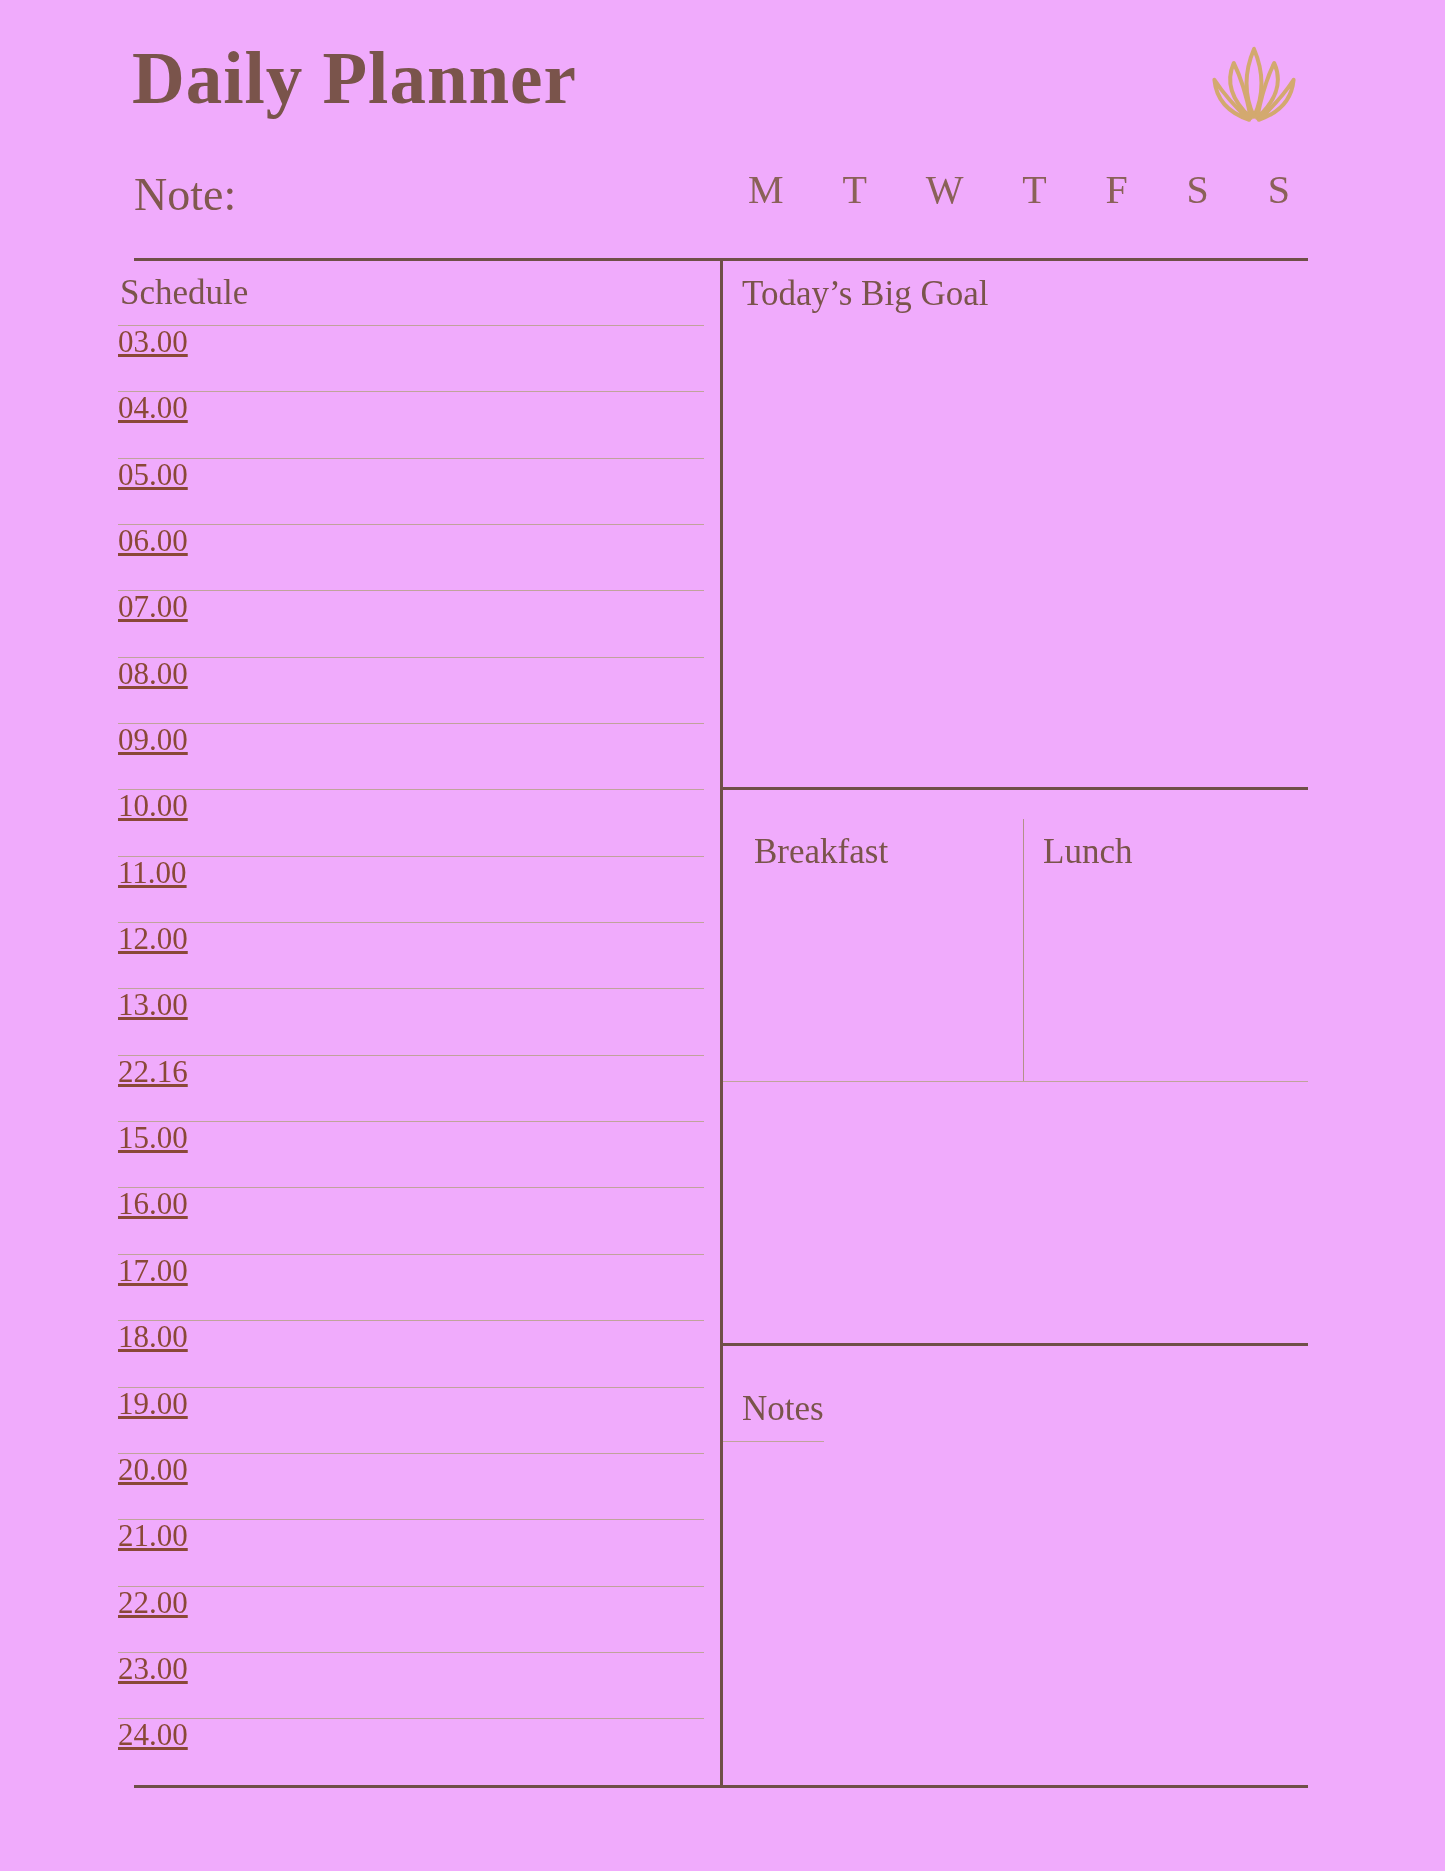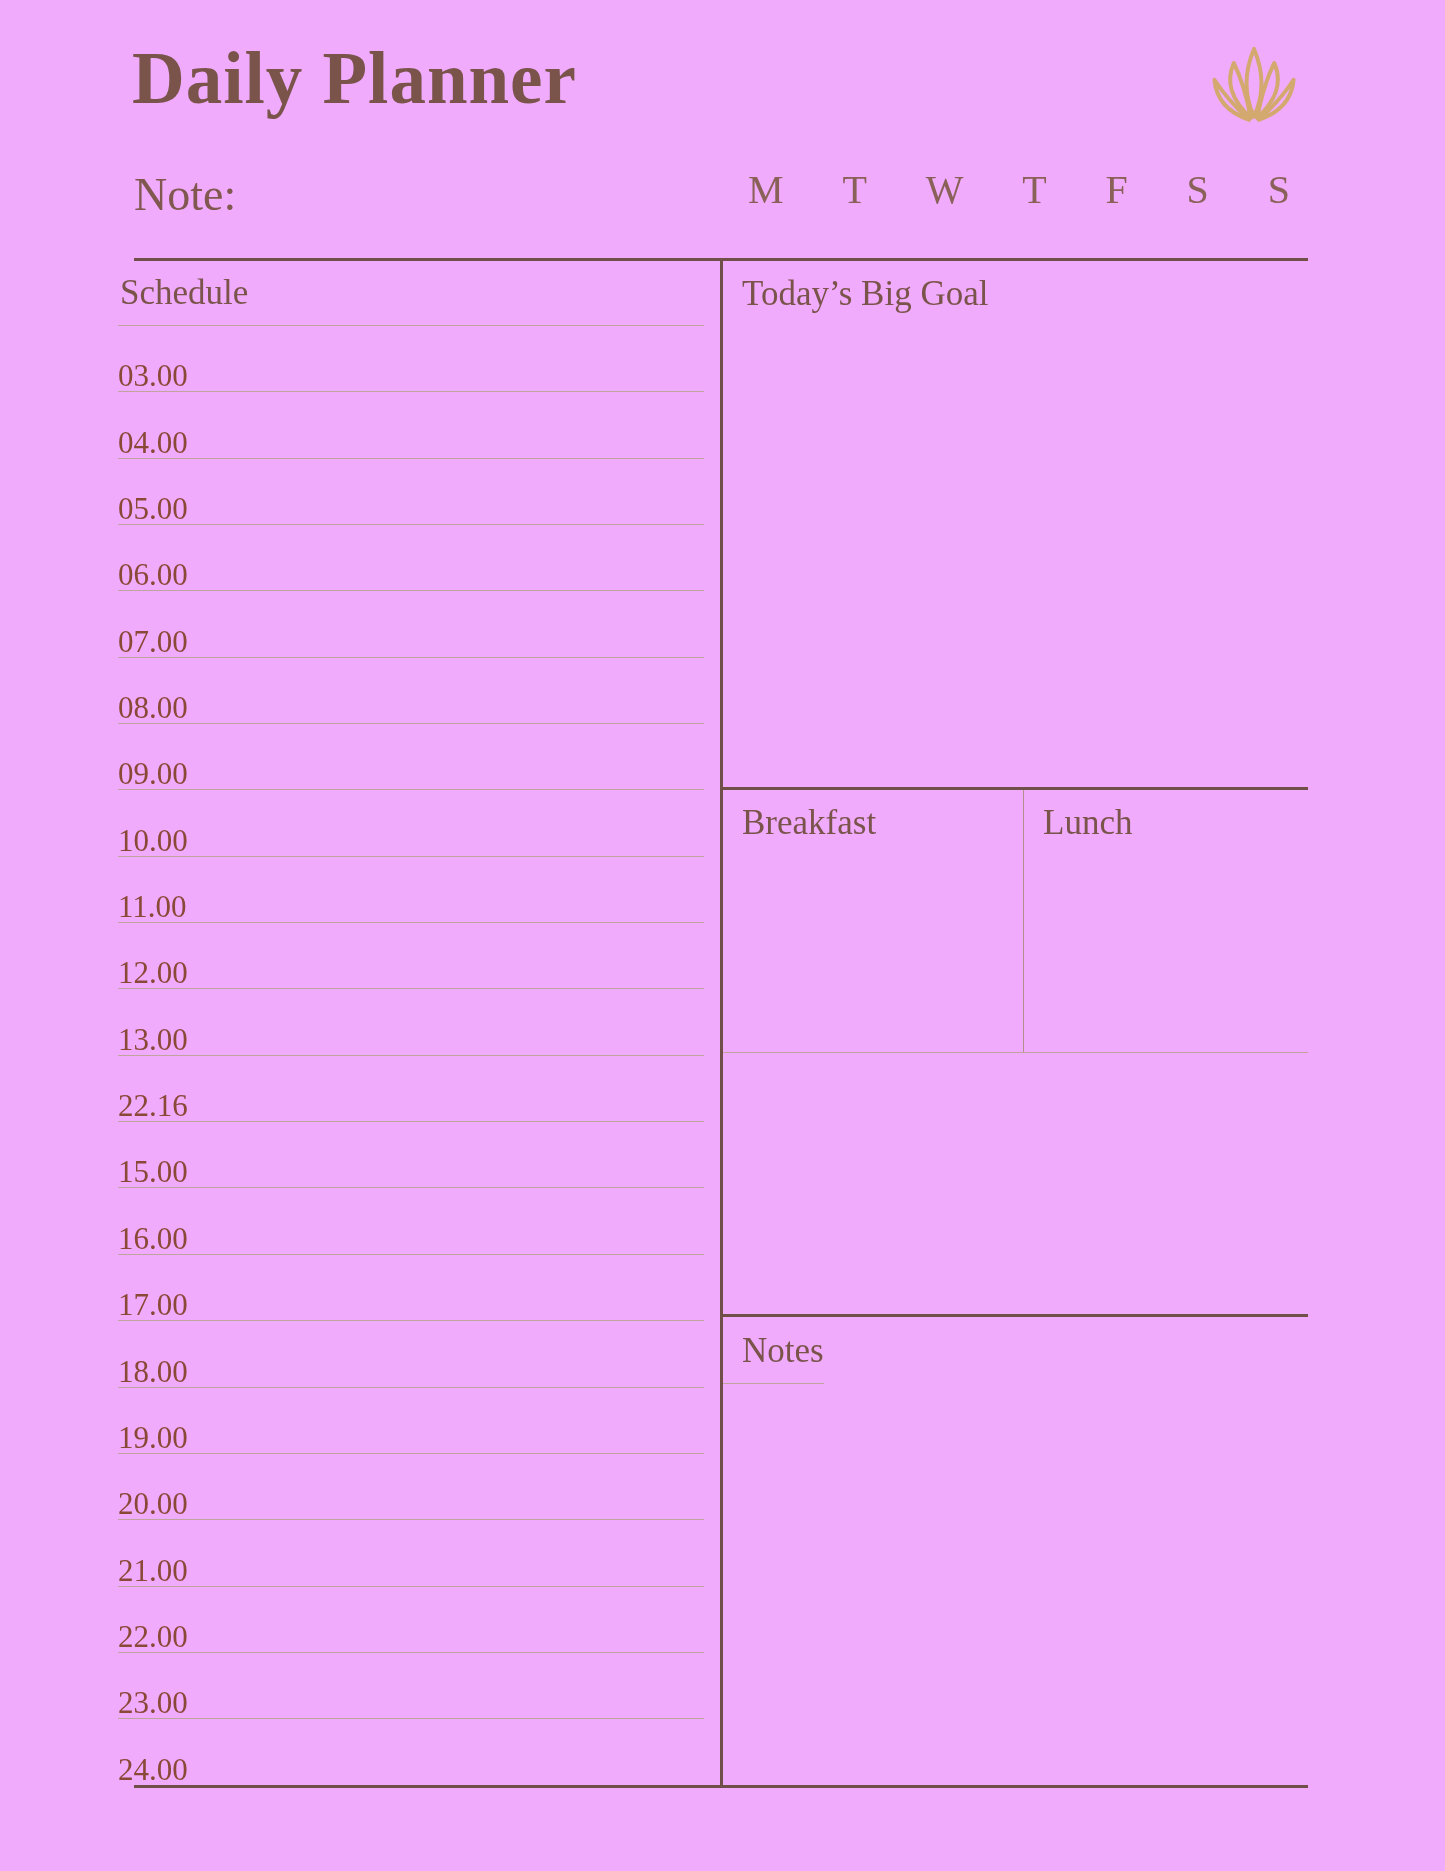--- a/index.html
+++ b/index.html
@@ -54,33 +54,35 @@
     height:65.3px; flex:none;
     display:flex; align-items:center;
     font-size:35px; color:#7a544b;
     border-bottom:1px solid #c0a39b;
     box-sizing:border-box;
     padding-left:2px;
     line-height:1;
   }
   .hour-row {
     flex:1;
-    display:flex; align-items:flex-end;
+    display:flex; align-items:flex-start;
     font-size:31px; color:#8a4837;
     border-bottom:1px solid #c0a39b;
     box-sizing:border-box;
     line-height:1;
+    text-decoration:underline;
   }
   .hour-row:last-of-type { border-bottom:none; }
 
   
   .right-col {
     left:723px; top:260.5px; width:585px; height:1524.3px;
     display:flex; flex-direction:column;
     box-sizing:border-box;
+    gap:29px;
   }
   .sec-label {
     height:65.3px; flex:none;
     display:flex; align-items:center;
     font-size:35px; color:#7a544b;
     padding-left:19px;
     box-sizing:border-box;
     line-height:1;
   }
   .sec-goal {
@@ -90,21 +92,21 @@
   }
   .sec-meals {
     height:527.6px; flex:none;
     border-bottom:3px solid #6f4f47;
     box-sizing:border-box;
     display:flex; flex-direction:column;
   }
   .meals-row { flex:1; display:flex; box-sizing:border-box; }
   .meals-row.top { border-bottom:1px solid #c0a39b; }
   .meal-cell { box-sizing:border-box; }
-  .meal-cell.left  { width:301px; border-right:1px solid #b29288; }
+  .meal-cell.left  { width:301px; border-right:1px solid #b29288;padding-left:12px; }
   .meal-cell.right { flex:1; }
   .meal-cell .sec-label { height:66.3px; }
 
   .sec-notes { flex:1; display:flex; flex-direction:row; box-sizing:border-box; }
   .sec-notes .sec-label { height:66.3px; border-bottom:1px solid #c0a39b; }
   .note-line-row {
     height:66.3px; flex:none;
     border-bottom:1px solid #c0a39b;
     box-sizing:border-box;
   }

